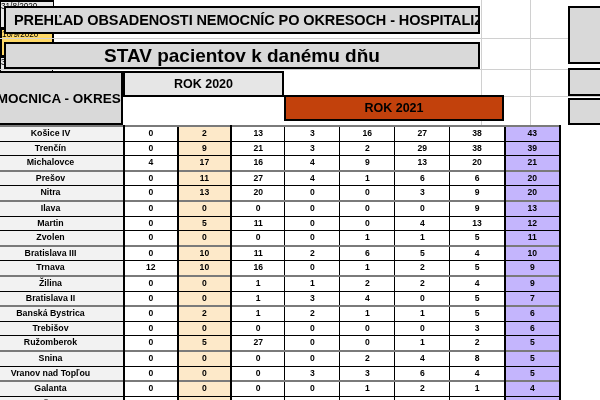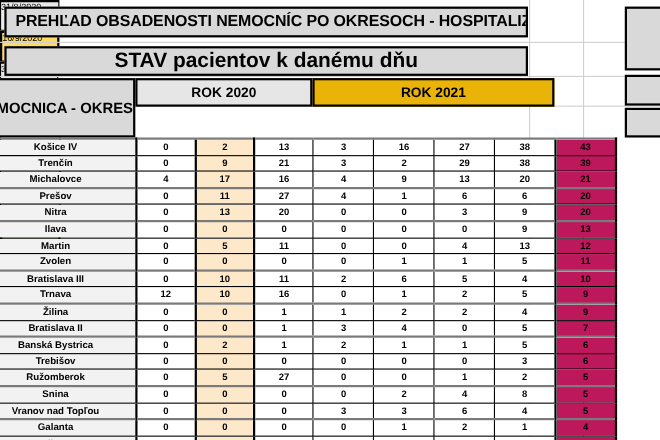--- a/index.html
+++ b/index.html
@@ -53,21 +53,21 @@
     background: #d9d9d9;
   }
 
   
   .yeargrp {
     top: 71px; height: 26px;
     font-size: 12.5px;
     text-align: right;
   }
   #year2020 { left: 123px; width: 161px; background: #e6e6e6; }
-  #year2021 { left: 284px; width: 220px; background: #eab308; }
+  #year2021 { left: 284px; width: 220px; background: #c2410c; margin-top: 24px; }
 
   
   .datehdr {
     top: 97px; height: 28px;
     font-size: 8.2px;
     background: #e9e9e9;
     border: 1px solid #000;
     border-top: 2px solid #000;
   }
   .datehdr.hl-amber { background: #ffd966; border-left: 2px solid #000; border-right: 2px solid #000; }
@@ -102,21 +102,21 @@
     border-right: 2px solid #000;
   }
   #tbl td.c2020 { width: 53.6px; }
   #tbl td.amber {
     background: #fde9c9;
     border-left: 2px solid #000;
     border-right: 2px solid #000;
   }
   #tbl td.c2021 { width: 55px; }
   #tbl td.green {
-    background: #be185d;
+    background: #c4b5fd;
     border-left: 2px solid #000;
     border-right: 2px solid #000;
   }
   #tbl tr:last-child td { border-bottom: 2px solid #000; }
 
   
   #tbl tr.thick td { border-top: 2px solid #7a7a7a; }
 
   
   #sidepanel { position: absolute; left: 568px; top: 0; width: 120px; height: 400px; }

